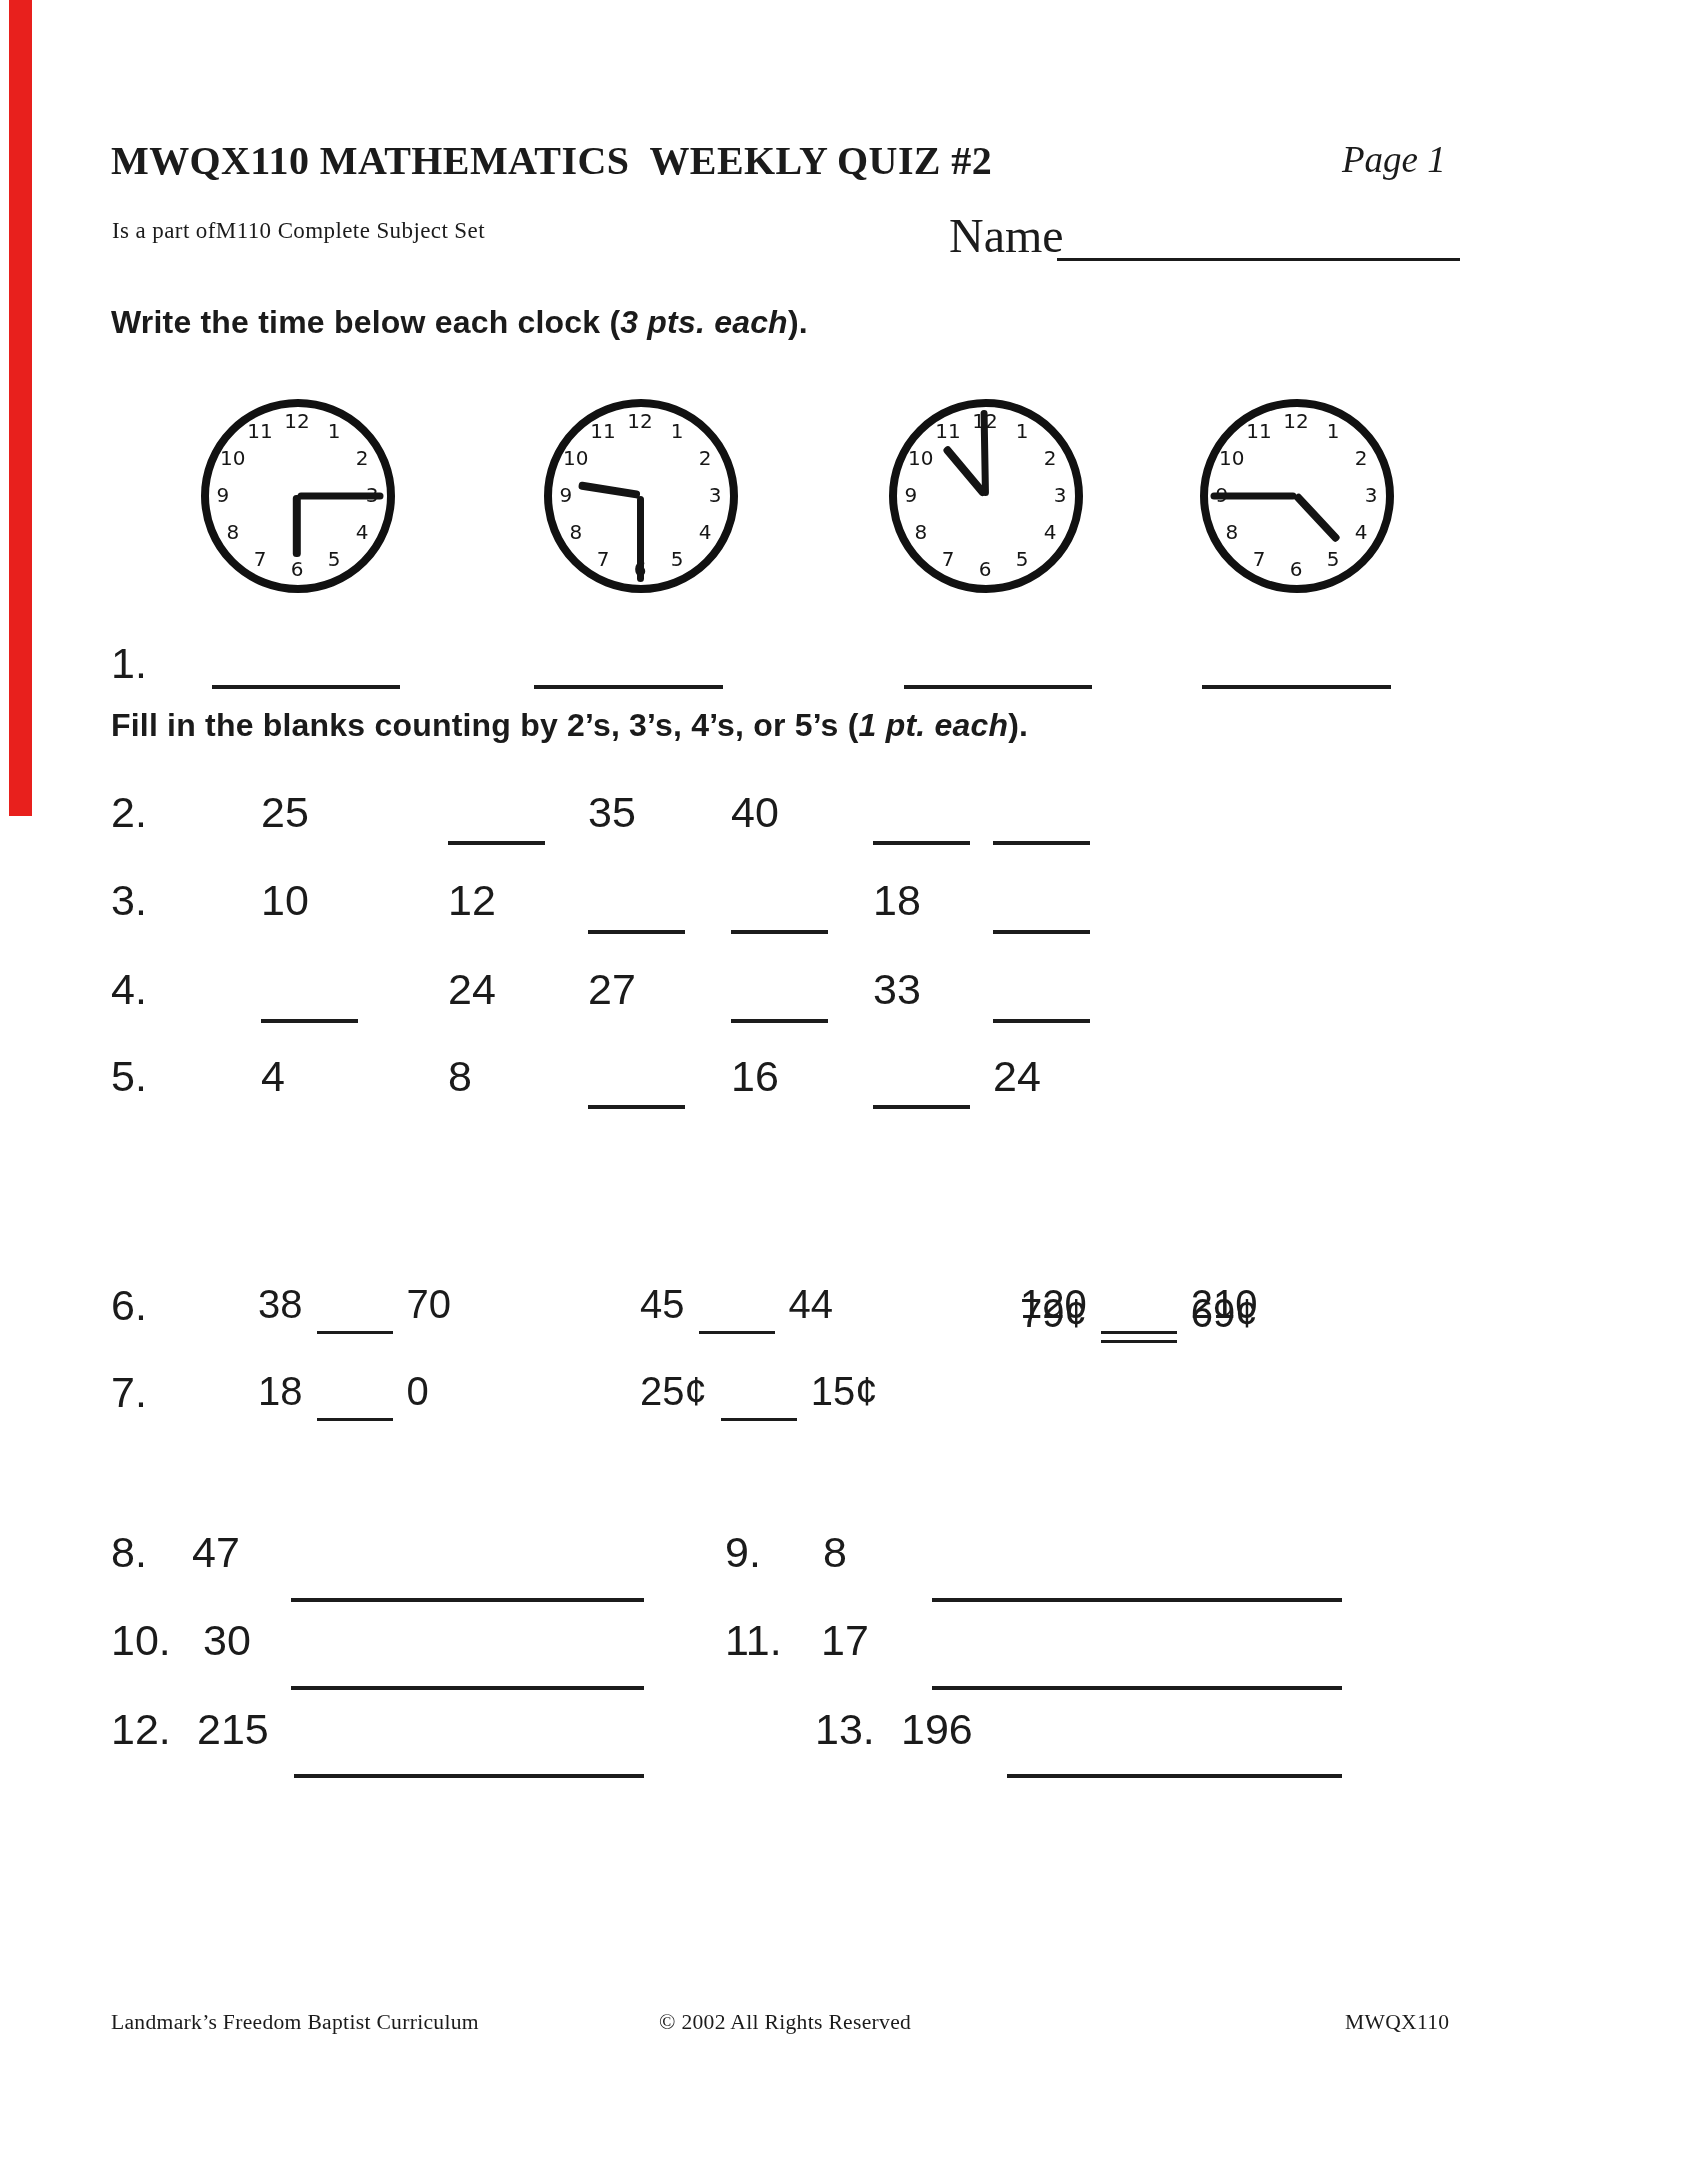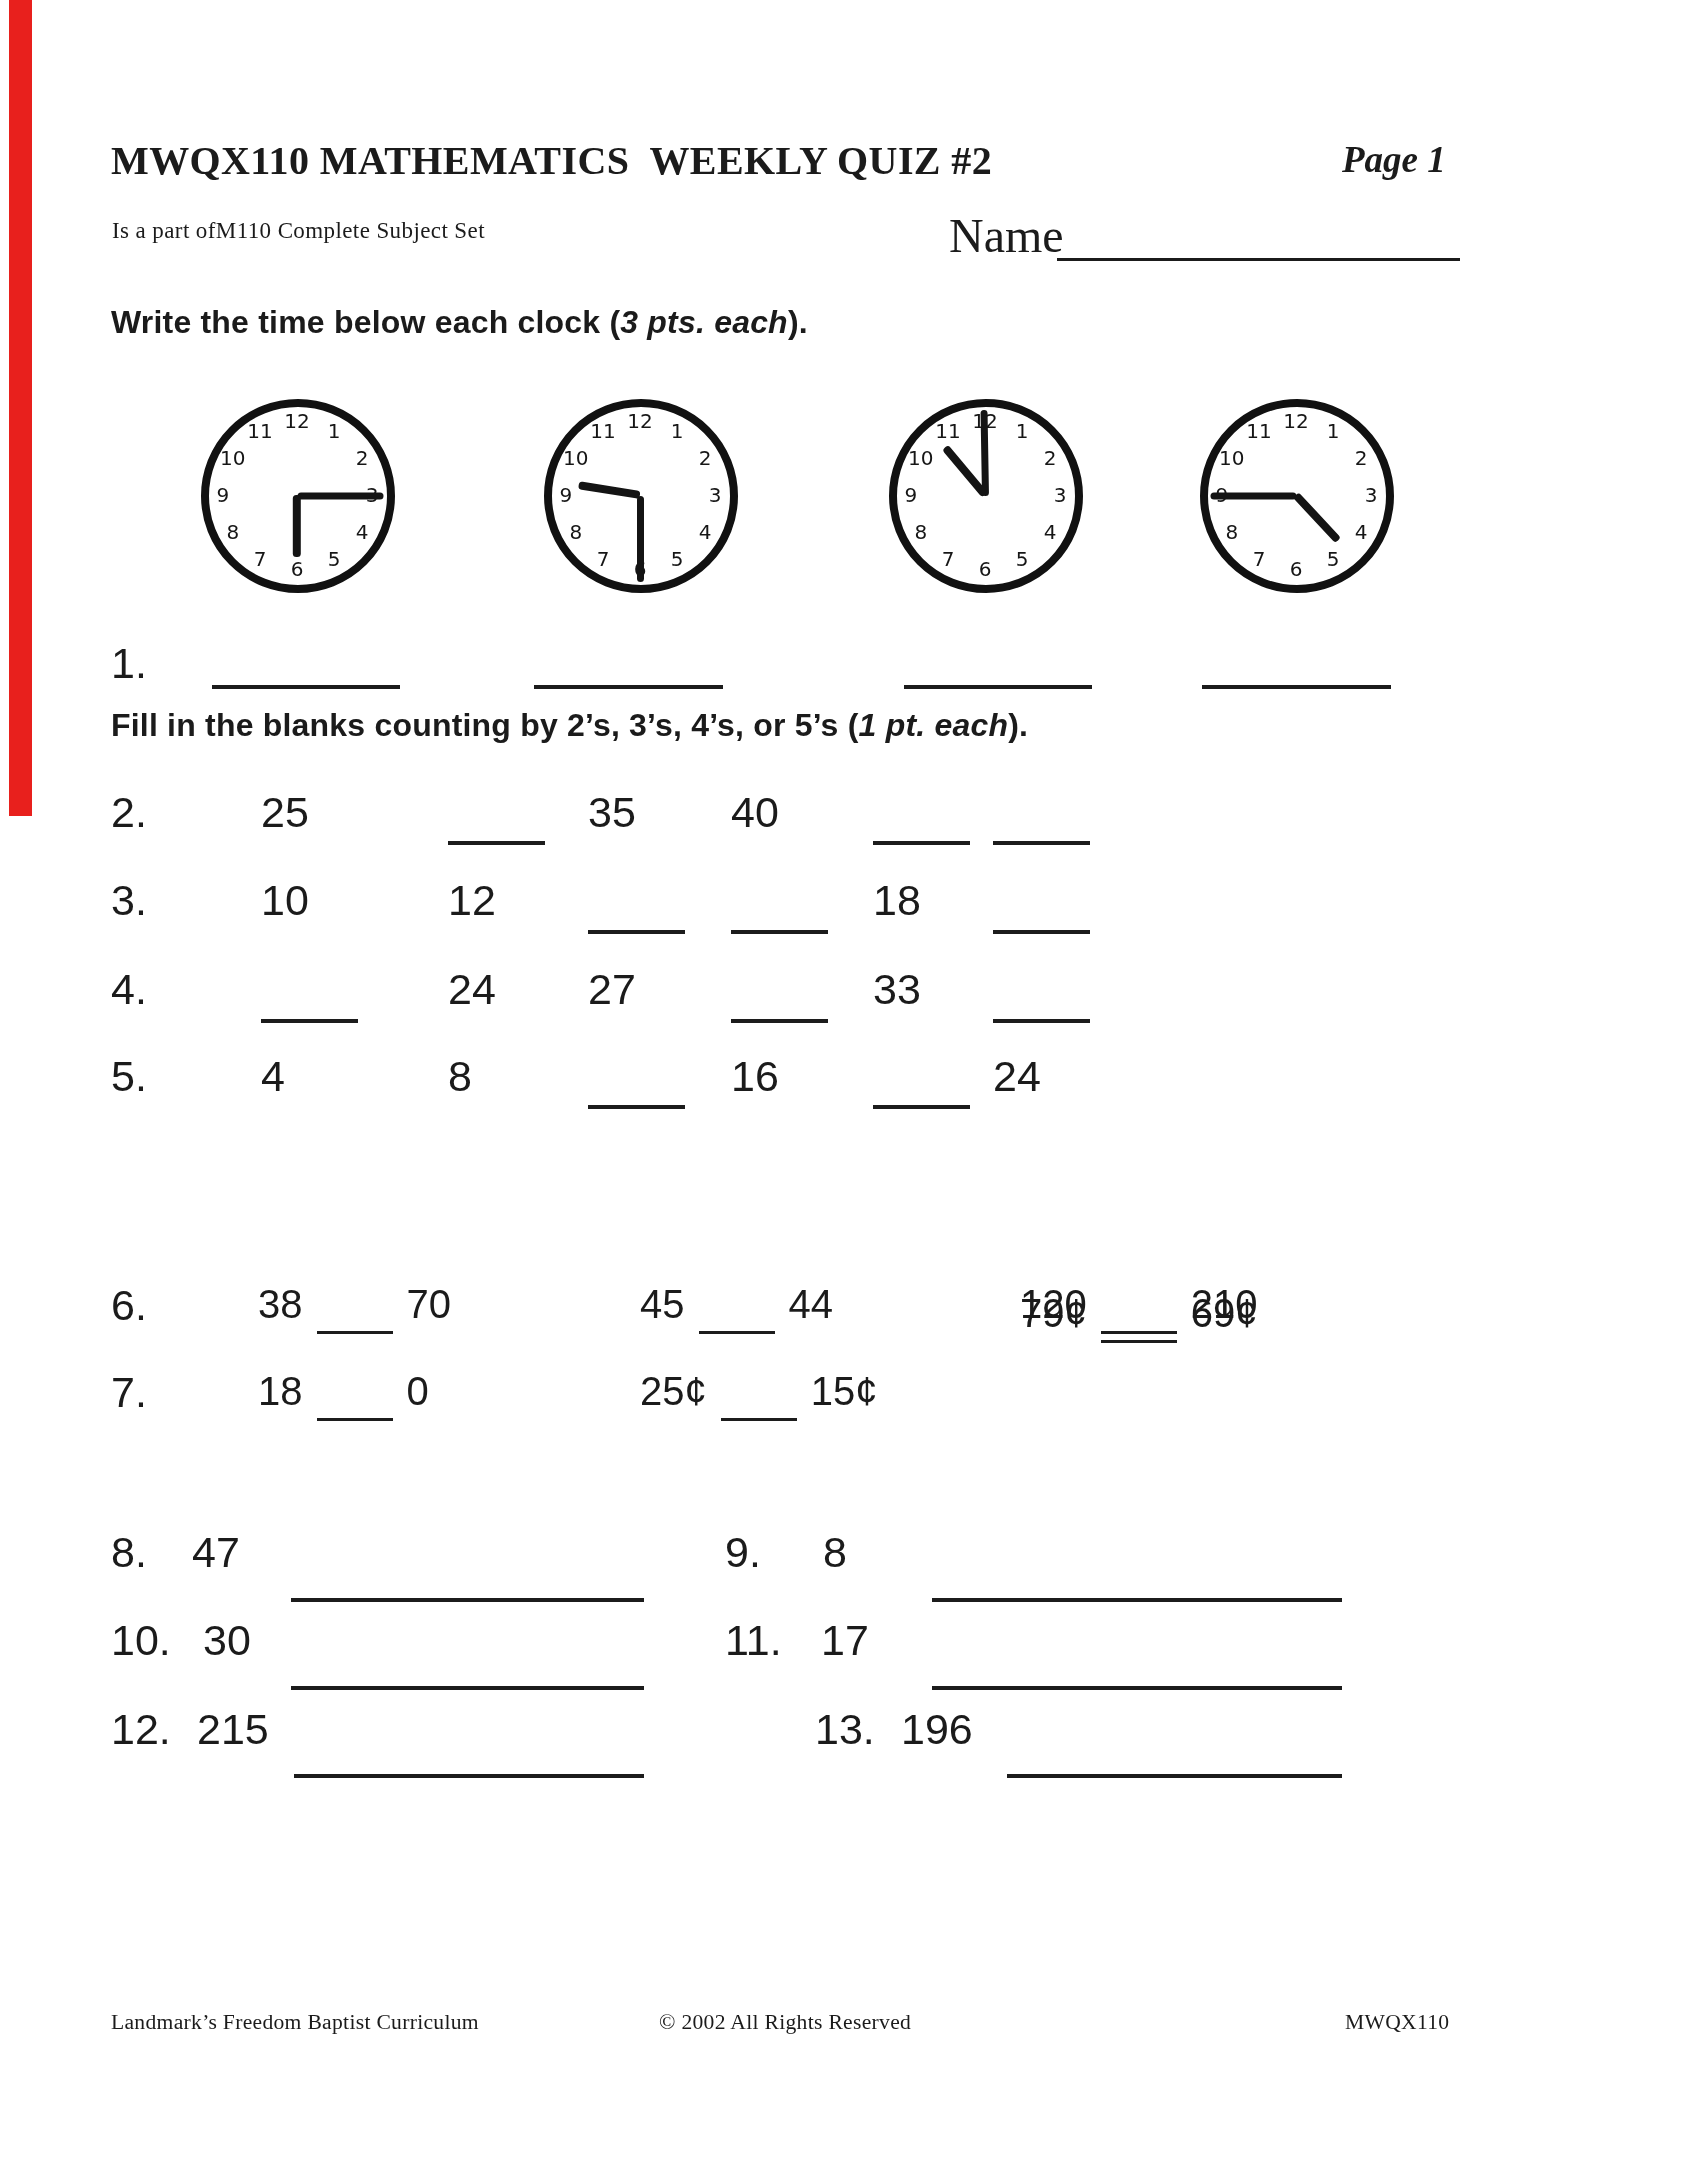--- a/index.html
+++ b/index.html
@@ -14,21 +14,21 @@
   
   .red-stripe{position:absolute;left:8.6px;top:0;width:23px;height:816px;background:#e8201d;}
   
   .title{
     position:absolute;left:111px;top:137px;
     font-family:"Liberation Serif", serif;font-weight:bold;
     font-size:40px;letter-spacing:0.4px;white-space:pre;
   }
   .page-num{
     position:absolute;left:1342px;top:138px;
-    font-family:"Liberation Serif", serif;font-style:italic;font-size:37px;font-weight:bold;
+    font-family:"Liberation Serif", serif;font-style:italic;font-size:37px;
   }
   .subtitle{
     position:absolute;left:112px;top:218px;
     font-family:"Liberation Serif", serif;font-size:23px;letter-spacing:0.4px;
   }
   .name-label{
     position:absolute;left:949px;top:208px;
     font-family:"Liberation Serif", serif;font-size:48px;
   }
   .name-line{position:absolute;left:1057px;top:258px;width:403px;height:2.6px;background:#1b1b1b;}

